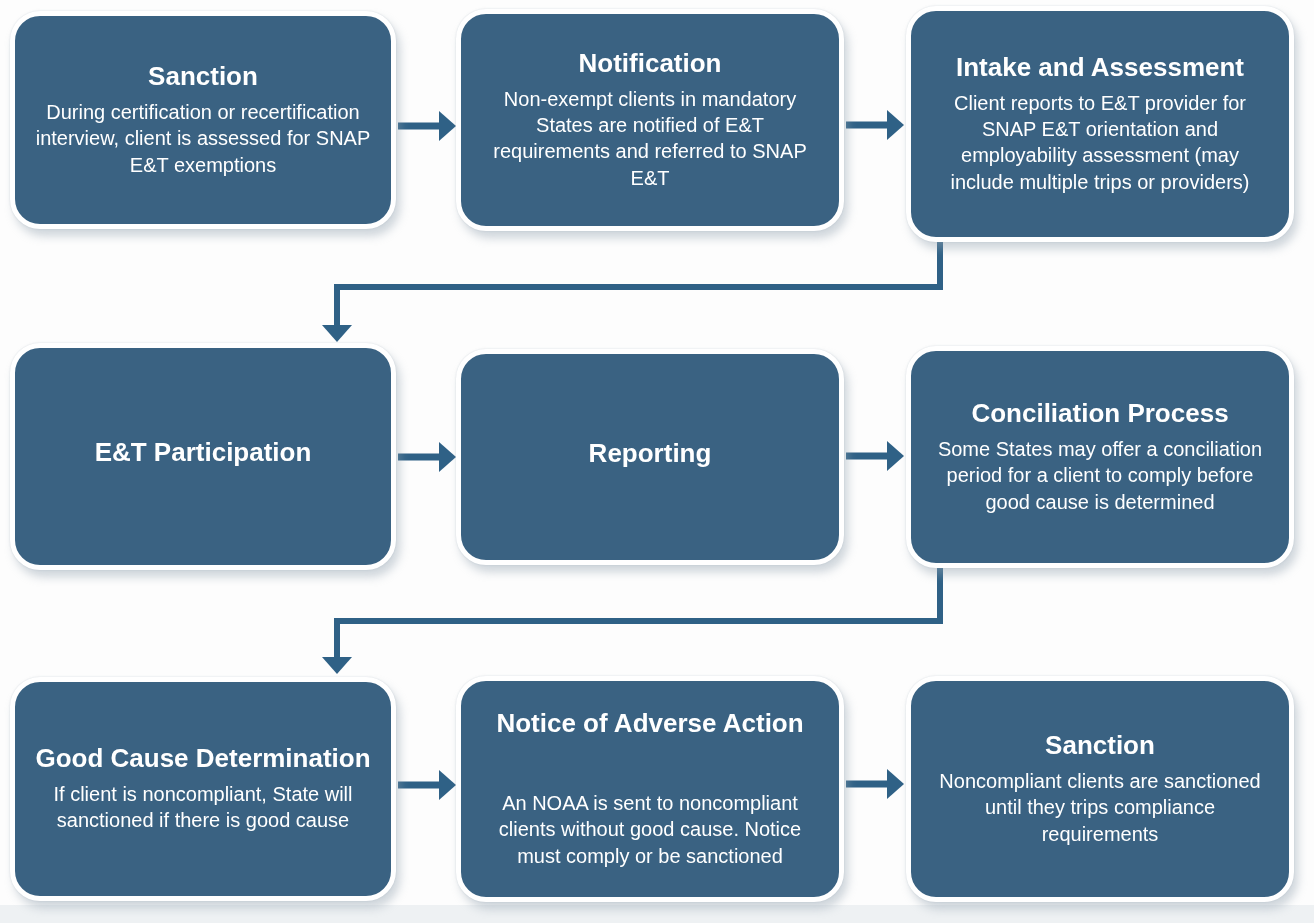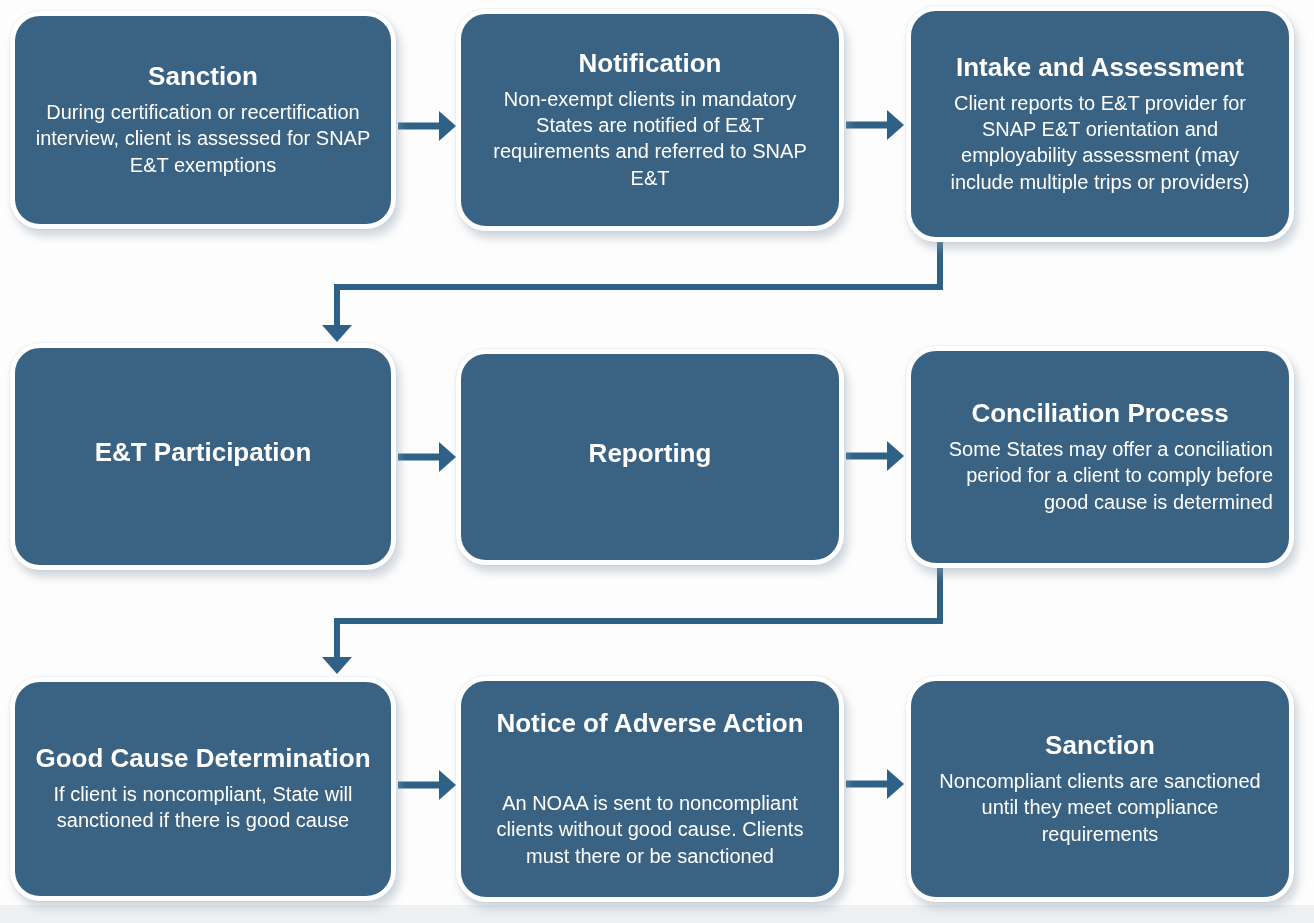--- a/index.html
+++ b/index.html
@@ -42,21 +42,21 @@
     margin: 0;
     font-size: 20px;
     line-height: 1.32;
   }
   
   #box-screening       { left: 10px;  top: 11px;  width: 386px; height: 218px; }
   #box-notification    { left: 456px; top: 9px;   width: 388px; height: 222px; }
   #box-intake          { left: 906px; top: 6px;   width: 388px; height: 236px; }
   #box-participation   { left: 10px;  top: 343px; width: 386px; height: 227px; }
   #box-reporting       { left: 456px; top: 349px; width: 388px; height: 216px; }
-  #box-conciliation    { left: 906px; top: 346px; width: 388px; height: 222px; text-align: right; }
+  #box-conciliation    { left: 906px; top: 346px; width: 388px; height: 222px; }
   #box-goodcause       { left: 10px;  top: 677px; width: 386px; height: 224px; }
   #box-noaa            { left: 456px; top: 676px; width: 388px; height: 226px; gap: 44px; }
   #box-sanction        { left: 906px; top: 676px; width: 388px; height: 226px; }
 </style>
 </head>
 <body>
 
 <div class="canvas">
 
   <svg class="connectors" width="1314" height="923" viewBox="0 0 1314 923" aria-hidden="true">
@@ -130,21 +130,21 @@
     <p class="box-body">Some States may offer a conciliation period for a client to comply before good cause is determined</p>
   </div>
 
   <div class="flow-box" id="box-goodcause">
     <h3 class="box-title">Good Cause Determination</h3>
     <p class="box-body">If client is noncompliant, State will sanctioned if there is good cause</p>
   </div>
 
   <div class="flow-box" id="box-noaa">
     <h3 class="box-title">Notice of Adverse Action</h3>
-    <p class="box-body">An NOAA is sent to noncompliant clients without good cause. Clients must there or be sanctioned</p>
+    <p class="box-body">An NOAA is sent to noncompliant clients without good cause. Notice must comply or be sanctioned</p>
   </div>
 
   <div class="flow-box" id="box-sanction">
     <h3 class="box-title">Sanction</h3>
-    <p class="box-body">Noncompliant clients are sanctioned until they meet compliance requirements</p>
+    <p class="box-body">Noncompliant clients are sanctioned until they trips compliance requirements</p>
   </div>
 
 </div>
 
 </body></html>

